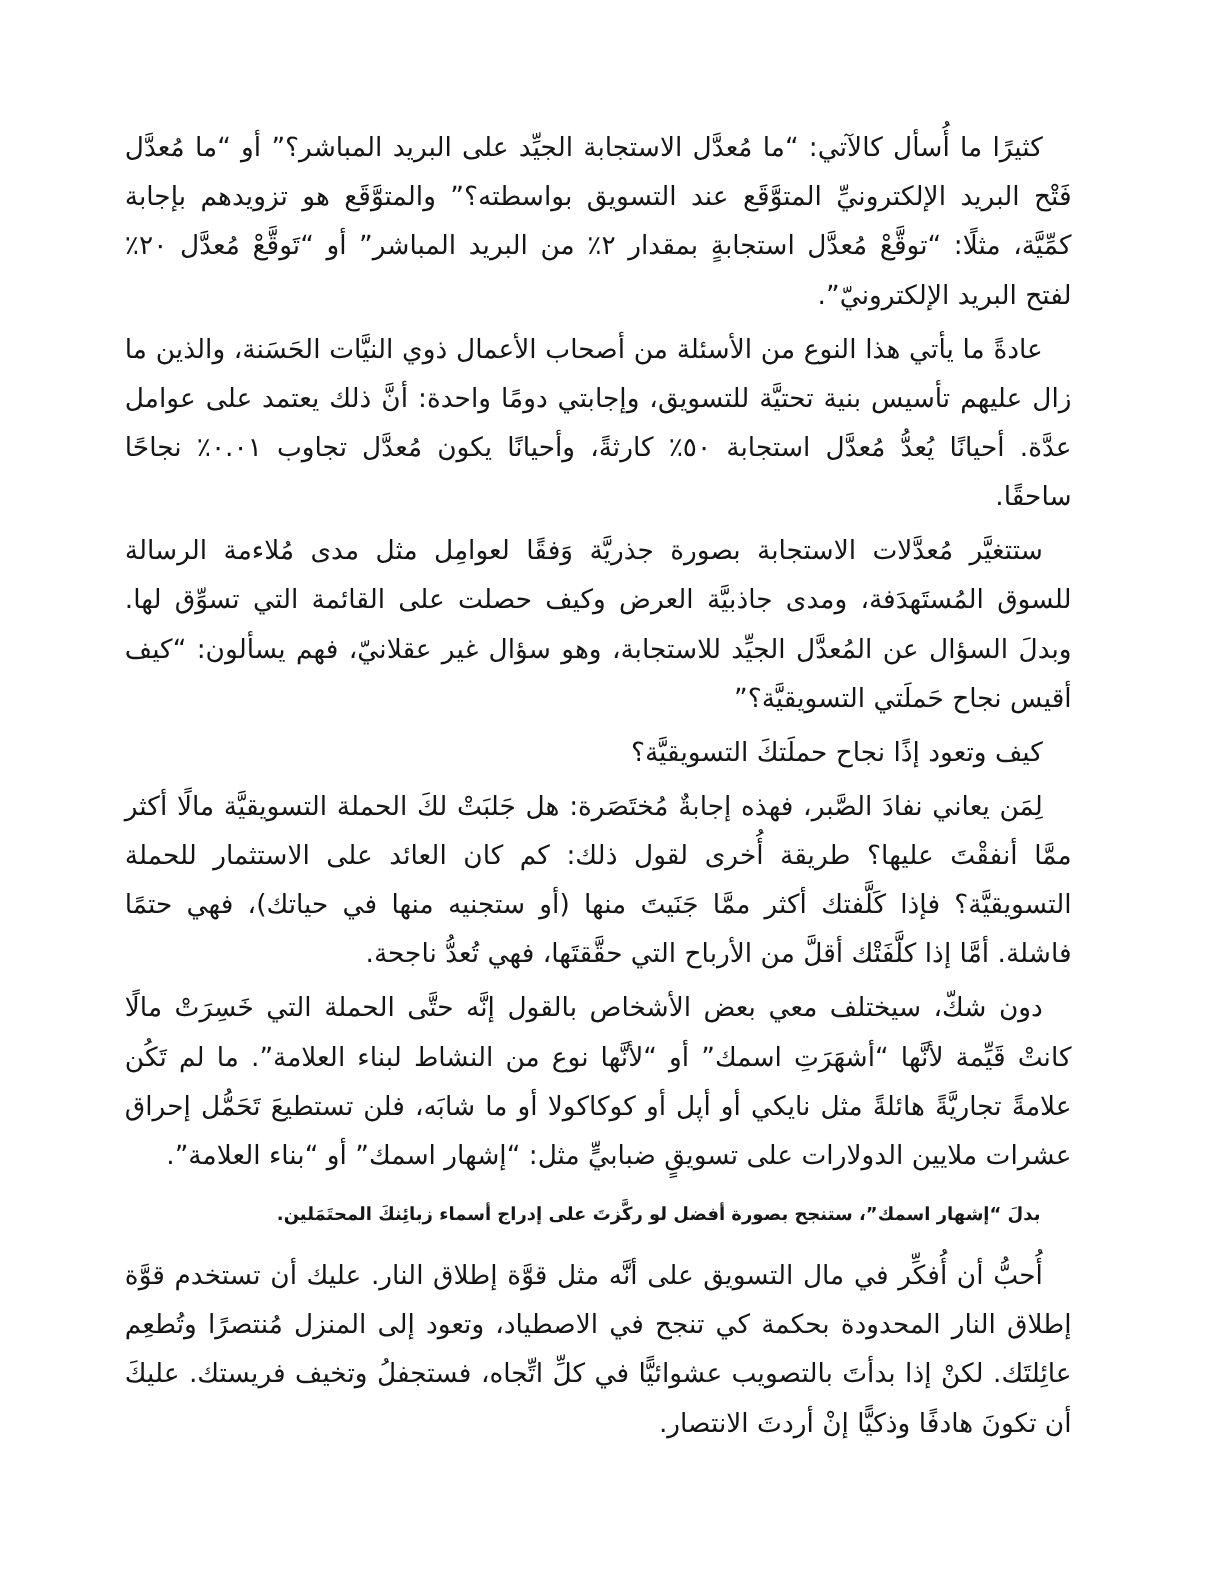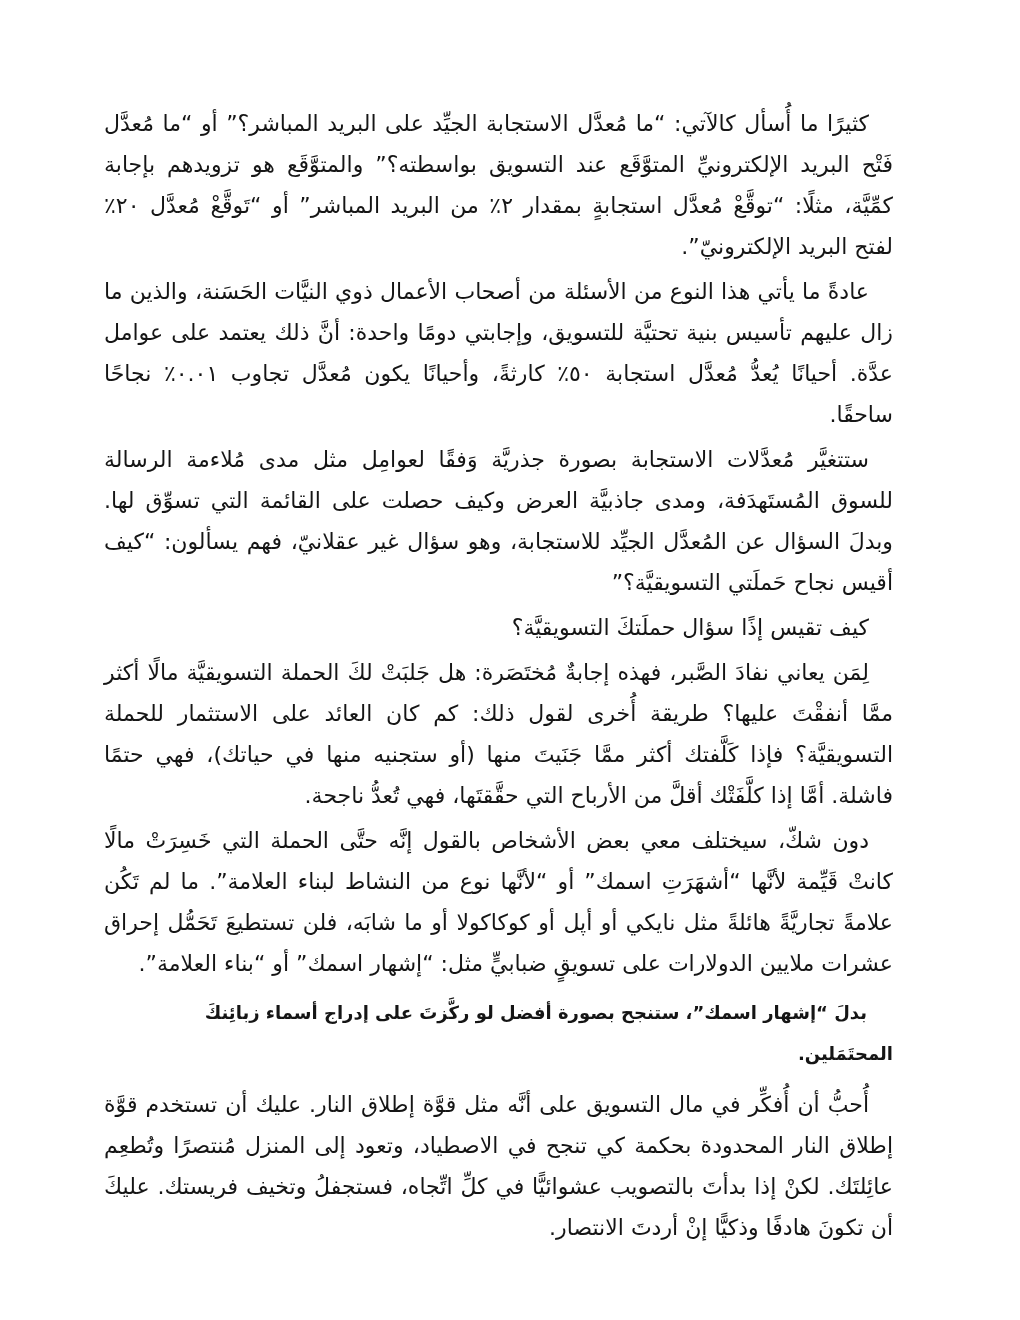--- a/index.html
+++ b/index.html
@@ -31,35 +31,35 @@
     margin: 0 0 4px 0;
     text-indent: 24px;
   }
   p.para.continuation {
     text-indent: 0;
   }
   p.para.question {
     text-align: right;
   }
   p.para.pullquote {
-    font-size: 18px;
+    font-size: 15px;
     font-weight: bold;
     text-align: right;
     margin: 8px 0 10px 0;
     text-indent: 26px;
   }
 </style>
 </head>
 <body>
 
 <div class="page">
   <div class="text-block">
     <p class="para">كثيرًا ما أُسأل كالآتي: “ما مُعدَّل الاستجابة الجيِّد على البريد المباشر؟” أو “ما مُعدَّل فَتْح البريد الإلكترونيِّ المتوَّقَع عند التسويق بواسطته؟” والمتوَّقَع هو تزويدهم بإجابة كمِّيَّة، مثلًا: “توقَّعْ مُعدَّل استجابةٍ بمقدار ٢٪ من البريد المباشر” أو “تَوقَّعْ مُعدَّل ٢٠٪ لفتح البريد الإلكترونيّ”.</p>
     <p class="para">عادةً ما يأتي هذا النوع من الأسئلة من أصحاب الأعمال ذوي النيَّات الحَسَنة، والذين ما زال عليهم تأسيس بنية تحتيَّة للتسويق، وإجابتي دومًا واحدة: أنَّ ذلك يعتمد على عوامل عدَّة. أحيانًا يُعدُّ مُعدَّل استجابة ٥٠٪ كارثةً، وأحيانًا يكون مُعدَّل تجاوب ٠.٠١٪ نجاحًا ساحقًا.</p>
     <p class="para">ستتغيَّر مُعدَّلات الاستجابة بصورة جذريَّة وَفقًا لعوامِل مثل مدى مُلاءمة الرسالة للسوق المُستَهدَفة، ومدى جاذبيَّة العرض وكيف حصلت على القائمة التي تسوِّق لها. وبدلَ السؤال عن المُعدَّل الجيِّد للاستجابة، وهو سؤال غير عقلانيّ، فهم يسألون: “كيف أقيس نجاح حَملَتي التسويقيَّة؟”</p>
-    <p class="para question">كيف تقيس إذًا سؤال حملَتكَ التسويقيَّة؟</p>
+    <p class="para question">كيف وتعود إذًا نجاح حملَتكَ التسويقيَّة؟</p>
     <p class="para">لِمَن يعاني نفادَ الصَّبر، فهذه إجابةٌ مُختَصَرة: هل جَلبَتْ لكَ الحملة التسويقيَّة مالًا أكثر ممَّا أنفقْتَ عليها؟ طريقة أُخرى لقول ذلك: كم كان العائد على الاستثمار للحملة التسويقيَّة؟ فإذا كَلَّفتك أكثر ممَّا جَنَيتَ منها (أو ستجنيه منها في حياتك)، فهي حتمًا فاشلة. أمَّا إذا كلَّفَتْك أقلَّ من الأرباح التي حقَّقتَها، فهي تُعدُّ ناجحة.</p>
     <p class="para">دون شكّ، سيختلف معي بعض الأشخاص بالقول إنَّه حتَّى الحملة التي خَسِرَتْ مالًا كانتْ قَيِّمة لأنَّها “أشهَرَتِ اسمك” أو “لأنَّها نوع من النشاط لبناء العلامة”. ما لم تَكُن علامةً تجاريَّةً هائلةً مثل نايكي أو أپل أو كوكاكولا أو ما شابَه، فلن تستطيعَ تَحَمُّل إحراق عشرات ملايين الدولارات على تسويقٍ ضبابيٍّ مثل: “إشهار اسمك” أو “بناء العلامة”.</p>
     <p class="para pullquote">بدلَ “إشهار اسمك”، ستنجح بصورة أفضل لو ركَّزتَ على إدراج أسماء زبائِنكَ المحتَمَلين.</p>
     <p class="para">أُحبُّ أن أُفكِّر في مال التسويق على أنَّه مثل قوَّة إطلاق النار. عليك أن تستخدم قوَّة إطلاق النار المحدودة بحكمة كي تنجح في الاصطياد، وتعود إلى المنزل مُنتصرًا وتُطعِم عائِلتَك. لكنْ إذا بدأتَ بالتصويب عشوائيًّا في كلِّ اتِّجاه، فستجفلُ وتخيف فريستك. عليكَ أن تكونَ هادفًا وذكيًّا إنْ أردتَ الانتصار.</p>
 
   </div>
 </div>
 
 </body></html>

